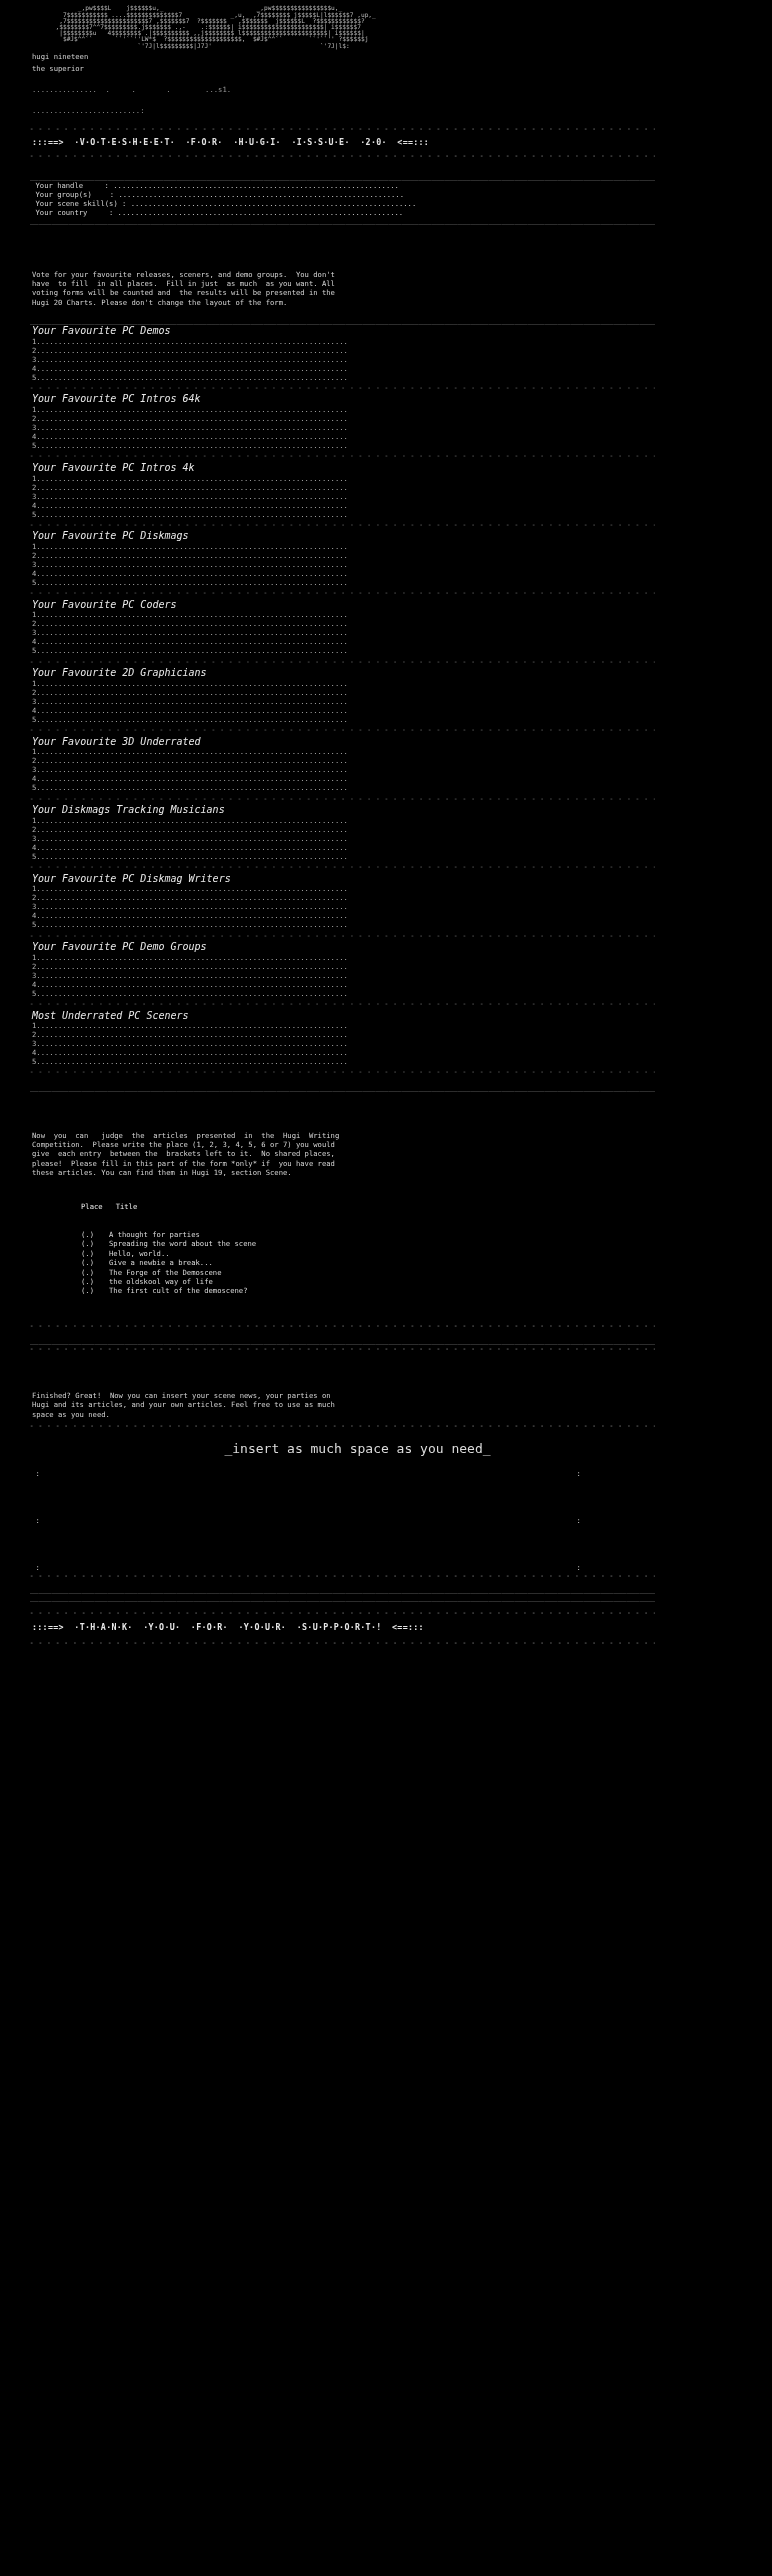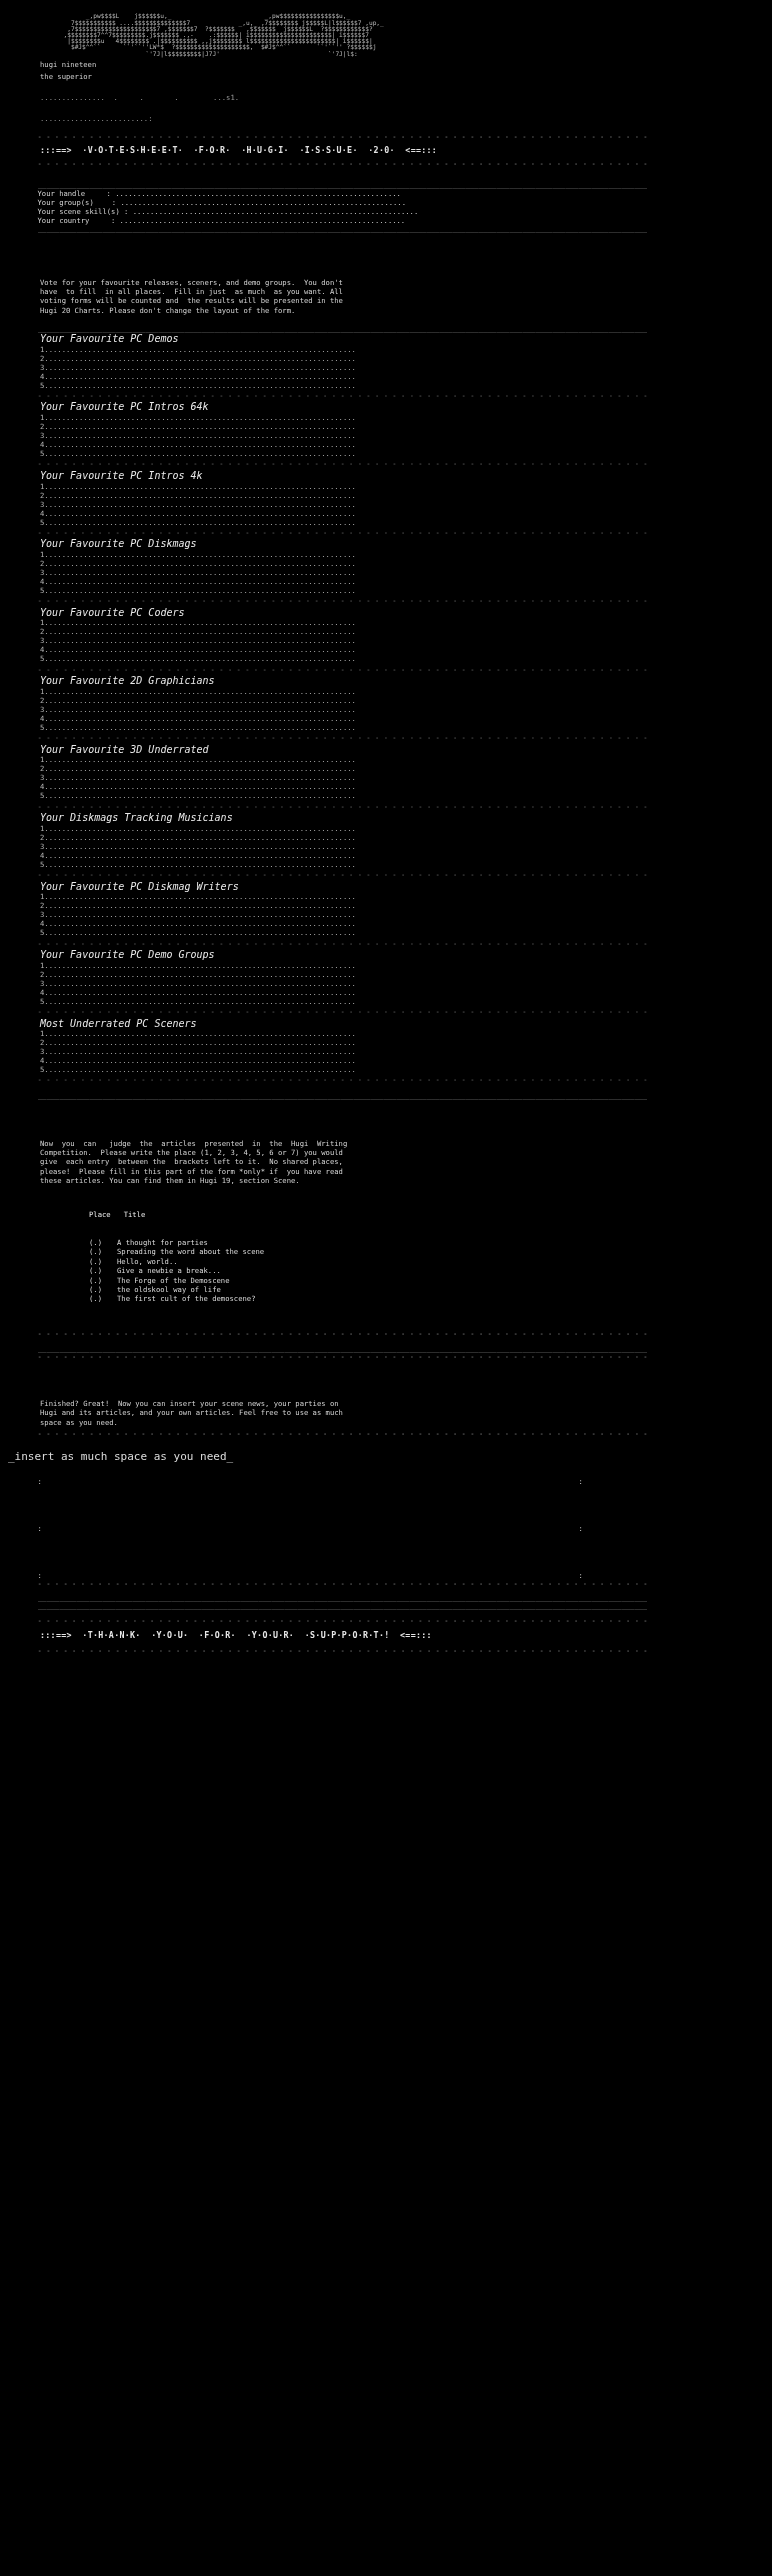--- a/index.html
+++ b/index.html
@@ -10,21 +10,21 @@
     font-family: "DejaVu Sans Mono", "Liberation Mono", monospace;
   }
   body {
     width: 773px;
     min-height: 2576px;
     position: relative;
     overflow-x: hidden;
   }
   .page {
     width: 684px;
-    padding: 8px;
+    padding: 0;
     box-sizing: border-box;
   }
   pre {
     margin: 0;
     font-family: "DejaVu Sans Mono", "Liberation Mono", monospace;
     white-space: pre;
   }
   .ascii-logo {
     font-size: 6.2px;
     line-height: 6.2px;
@@ -65,20 +65,21 @@
     font-weight: bold;
   }
   .block {
     padding: 0 29.5px;
   }
   .field-row {
     font-size: 7.2px;
     line-height: 9px;
     color: #d5d5d5;
     white-space: pre;
+    margin-left: 6px;
   }
   .para {
     font-size: 7.2px;
     line-height: 9.4px;
     color: #d5d5d5;
     white-space: pre-wrap;
     padding: 3.2px 32px 3.2px 32px;
     margin-top: 35px;
   }
   .section {
@@ -113,25 +114,27 @@
     padding: 2.1px 0 2.1px 81px;
     font-size: 7.2px;
     line-height: 9.4px;
     color: #dcdcdc;
     white-space: pre;
   }
   .vote-head {
     color: #efefef;
   }
   .free-space-label {
-    font-size: 11px;
+    font-size: 13px;
     line-height: 10.7px;
     color: #dcdcdc;
+    text-align: center;
     padding: 14px 0 14px 0;
     white-space: pre;
+    margin-left: 31px;
   }
   .big-gap {
     height: 38px;
   }
   .footer-banner {
     font-size: 8.3px;
     line-height: 11.8px;
     color: #e8e8e8;
     letter-spacing: 0.3px;
     padding: 5.4px 0 5.4px 32px;

